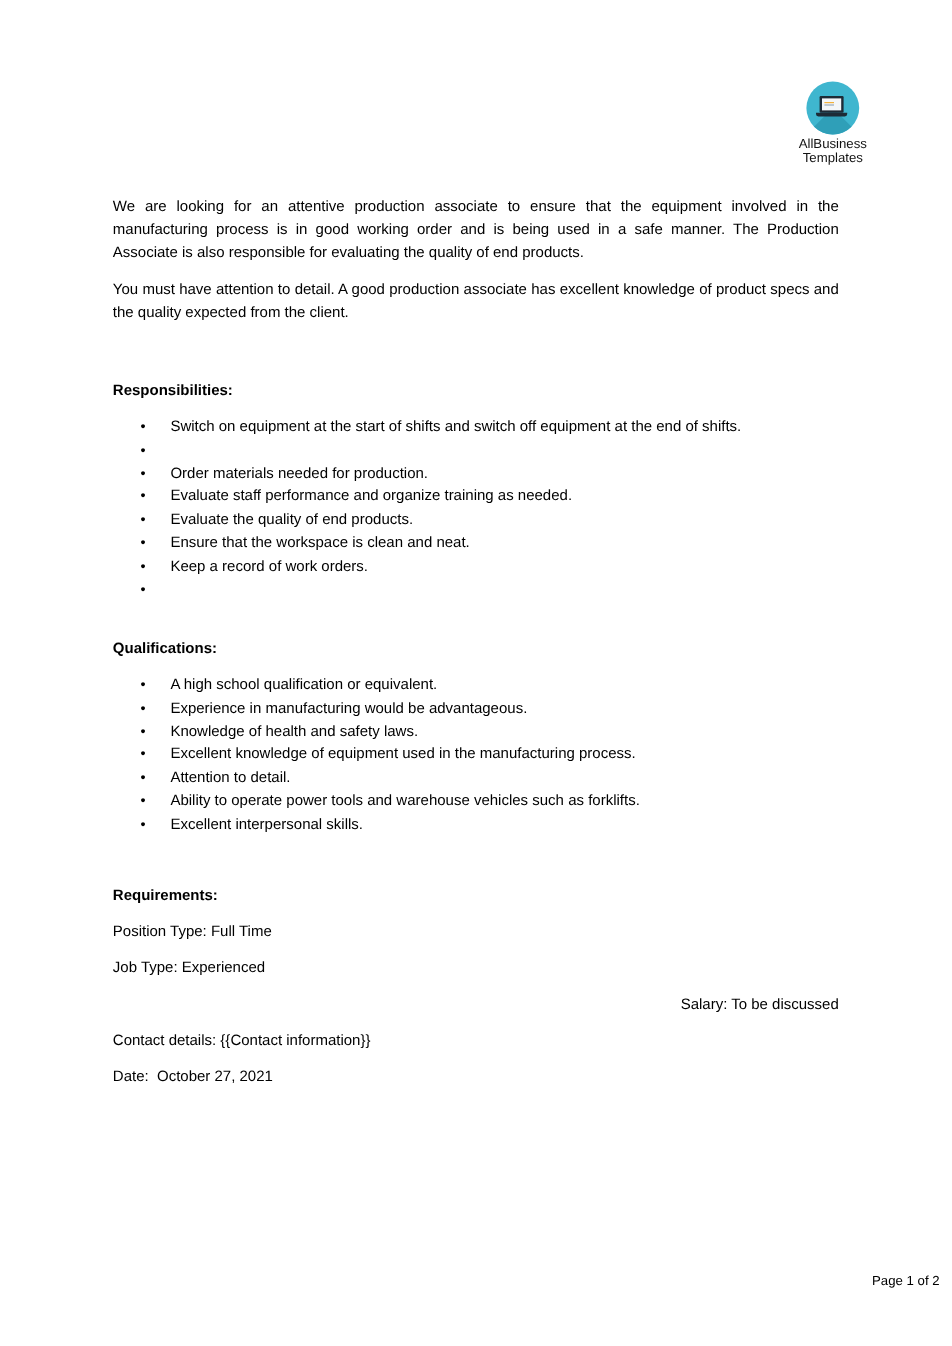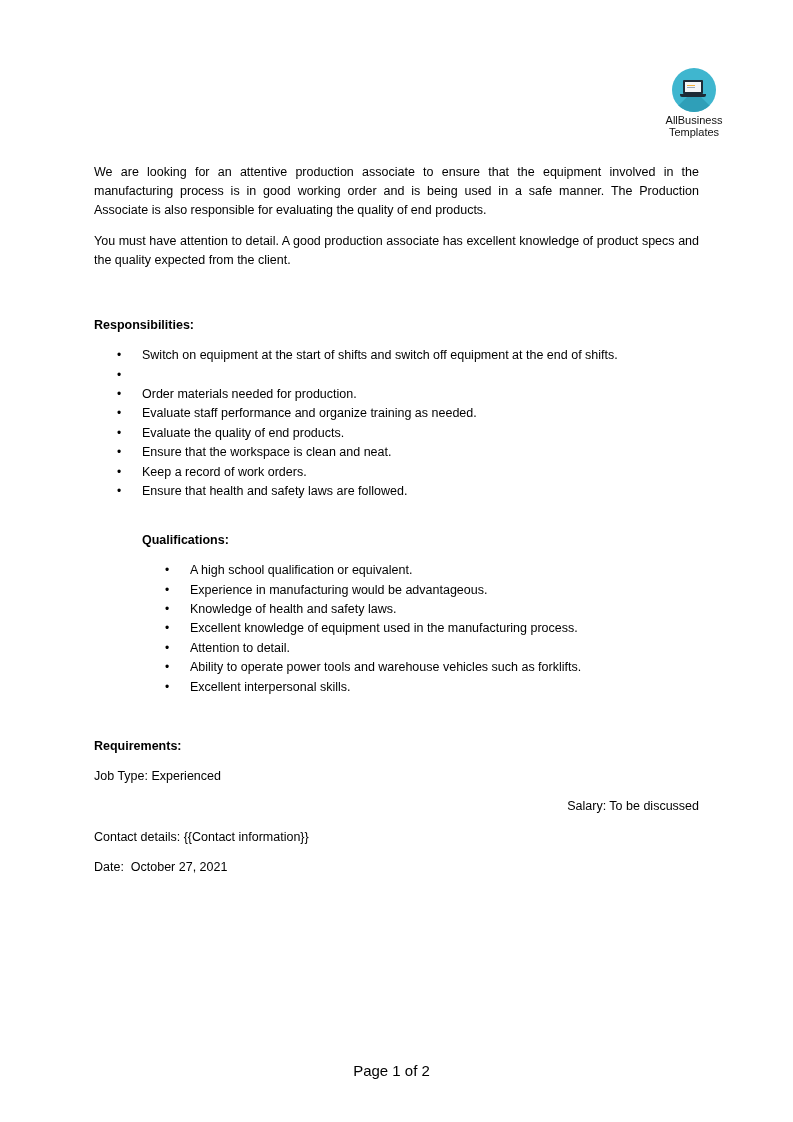--- a/index.html
+++ b/index.html
@@ -22,21 +22,21 @@
 
   .title { position: absolute; left: 0; width: 789px; top: 114px; text-align: center;
            font-family: "Liberation Sans", sans-serif; font-weight: bold; font-size: 17.5px; letter-spacing: 0.1px; }
 
   .content { position: absolute; left: 94px; width: 605px; font-size: 12.5px; line-height: 19.2px; }
   .heading { font-weight: bold; }
   .para { text-align: justify; margin: 0; }
   ul.bullets { list-style: none; margin: 0; padding: 0; }
   ul.bullets li { position: relative; padding-left: 48px; height: 19.4px; }
   ul.bullets li .bullet { position: absolute; left: 23px; top: 0; font-size: 12px; }
-  .footer { position: absolute; top: 1062px; left: 0; width: 783px; text-align: center; font-size: 15px; }
+  .footer { position: absolute; top: 1062px; left: 0; width: 783px; text-align: right; font-size: 11px; }
 </style>
 </head>
 <body>
 
 <div class="page">
 
   <div class="logo">
     <div class="logo-circle">
       <div class="laptop-screen"></div>
       <div class="laptop-base"></div>
@@ -56,39 +56,40 @@
   <div class="content" style="top:316px;">
     <div class="heading">Responsibilities:</div>
     <ul class="bullets" style="margin-top:11px;">
       <li><span class="bullet">•</span><span>Switch on equipment at the start of shifts and switch off equipment at the end of shifts.</span></li>
       <li><span class="bullet">•</span></li>
       <li><span class="bullet">•</span><span>Order materials needed for production.</span></li>
       <li><span class="bullet">•</span><span>Evaluate staff performance and organize training as needed.</span></li>
       <li><span class="bullet">•</span><span>Evaluate the quality of end products.</span></li>
       <li><span class="bullet">•</span><span>Ensure that the workspace is clean and neat.</span></li>
       <li><span class="bullet">•</span><span>Keep a record of work orders.</span></li>
-      <li><span class="bullet">•</span><span>Ensure that health and safety laws are followed.</span></li>
+      <li><span class="bullet">•</span></li>
     </ul>
   </div>
 
-  <div class="content" style="top:531px;margin-left:48px;">
+  <div class="content" style="top:531px;">
     <div class="heading">Qualifications:</div>
     <ul class="bullets" style="margin-top:11px;">
       <li><span class="bullet">•</span><span>A high school qualification or equivalent.</span></li>
       <li><span class="bullet">•</span><span>Experience in manufacturing would be advantageous.</span></li>
       <li><span class="bullet">•</span><span>Knowledge of health and safety laws.</span></li>
       <li><span class="bullet">•</span><span>Excellent knowledge of equipment used in the manufacturing process.</span></li>
       <li><span class="bullet">•</span><span>Attention to detail.</span></li>
       <li><span class="bullet">•</span><span>Ability to operate power tools and warehouse vehicles such as forklifts.</span></li>
       <li><span class="bullet">•</span><span>Excellent interpersonal skills.</span></li>
     </ul>
   </div>
 
   <div class="content" style="top:737px;">
     <div class="heading">Requirements:</div>
+    <div style="margin-top:11px;">Position Type: Full Time</div>
     <div style="margin-top:11px;">Job Type: Experienced</div>
     <div style="margin-top:11px;text-align:right;">Salary: To be discussed</div>
     <div style="margin-top:11px;">Contact details: {{Contact information}}</div>
     <div style="margin-top:11px; white-space:pre;">Date:  October 27, 2021</div>
   </div>
 
   <div class="footer">Page 1 of 2</div>
 </div>
 
 </body></html>

